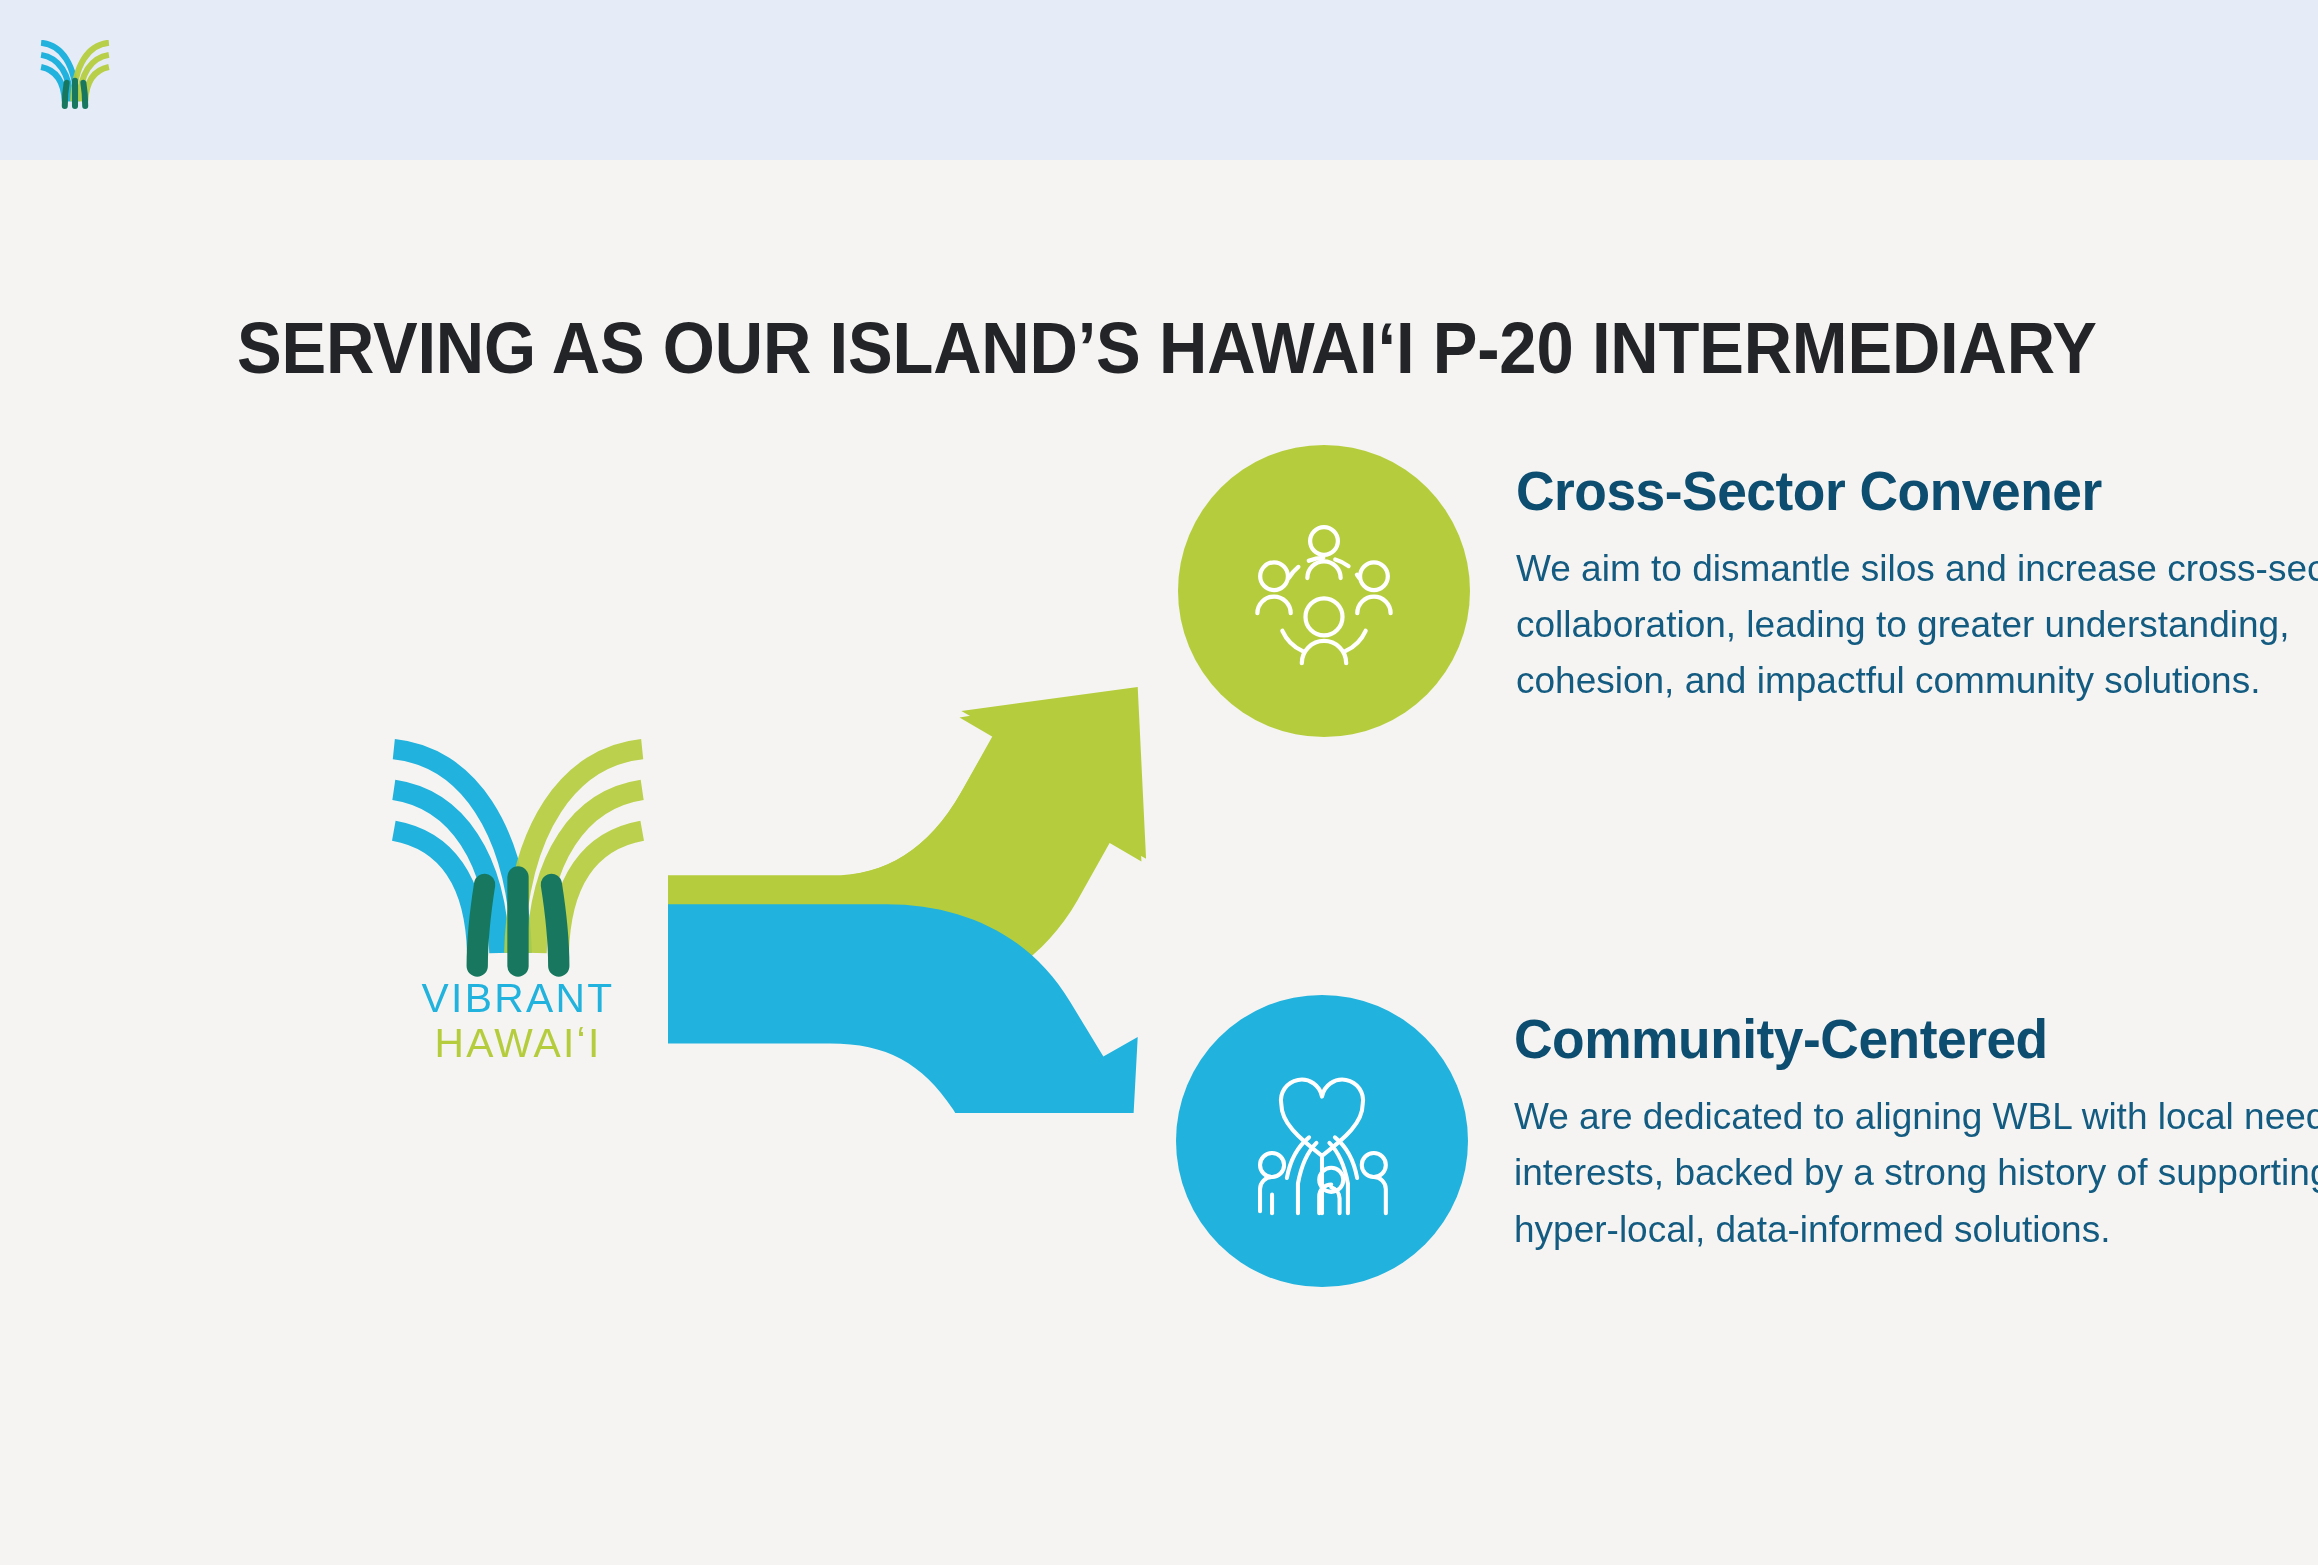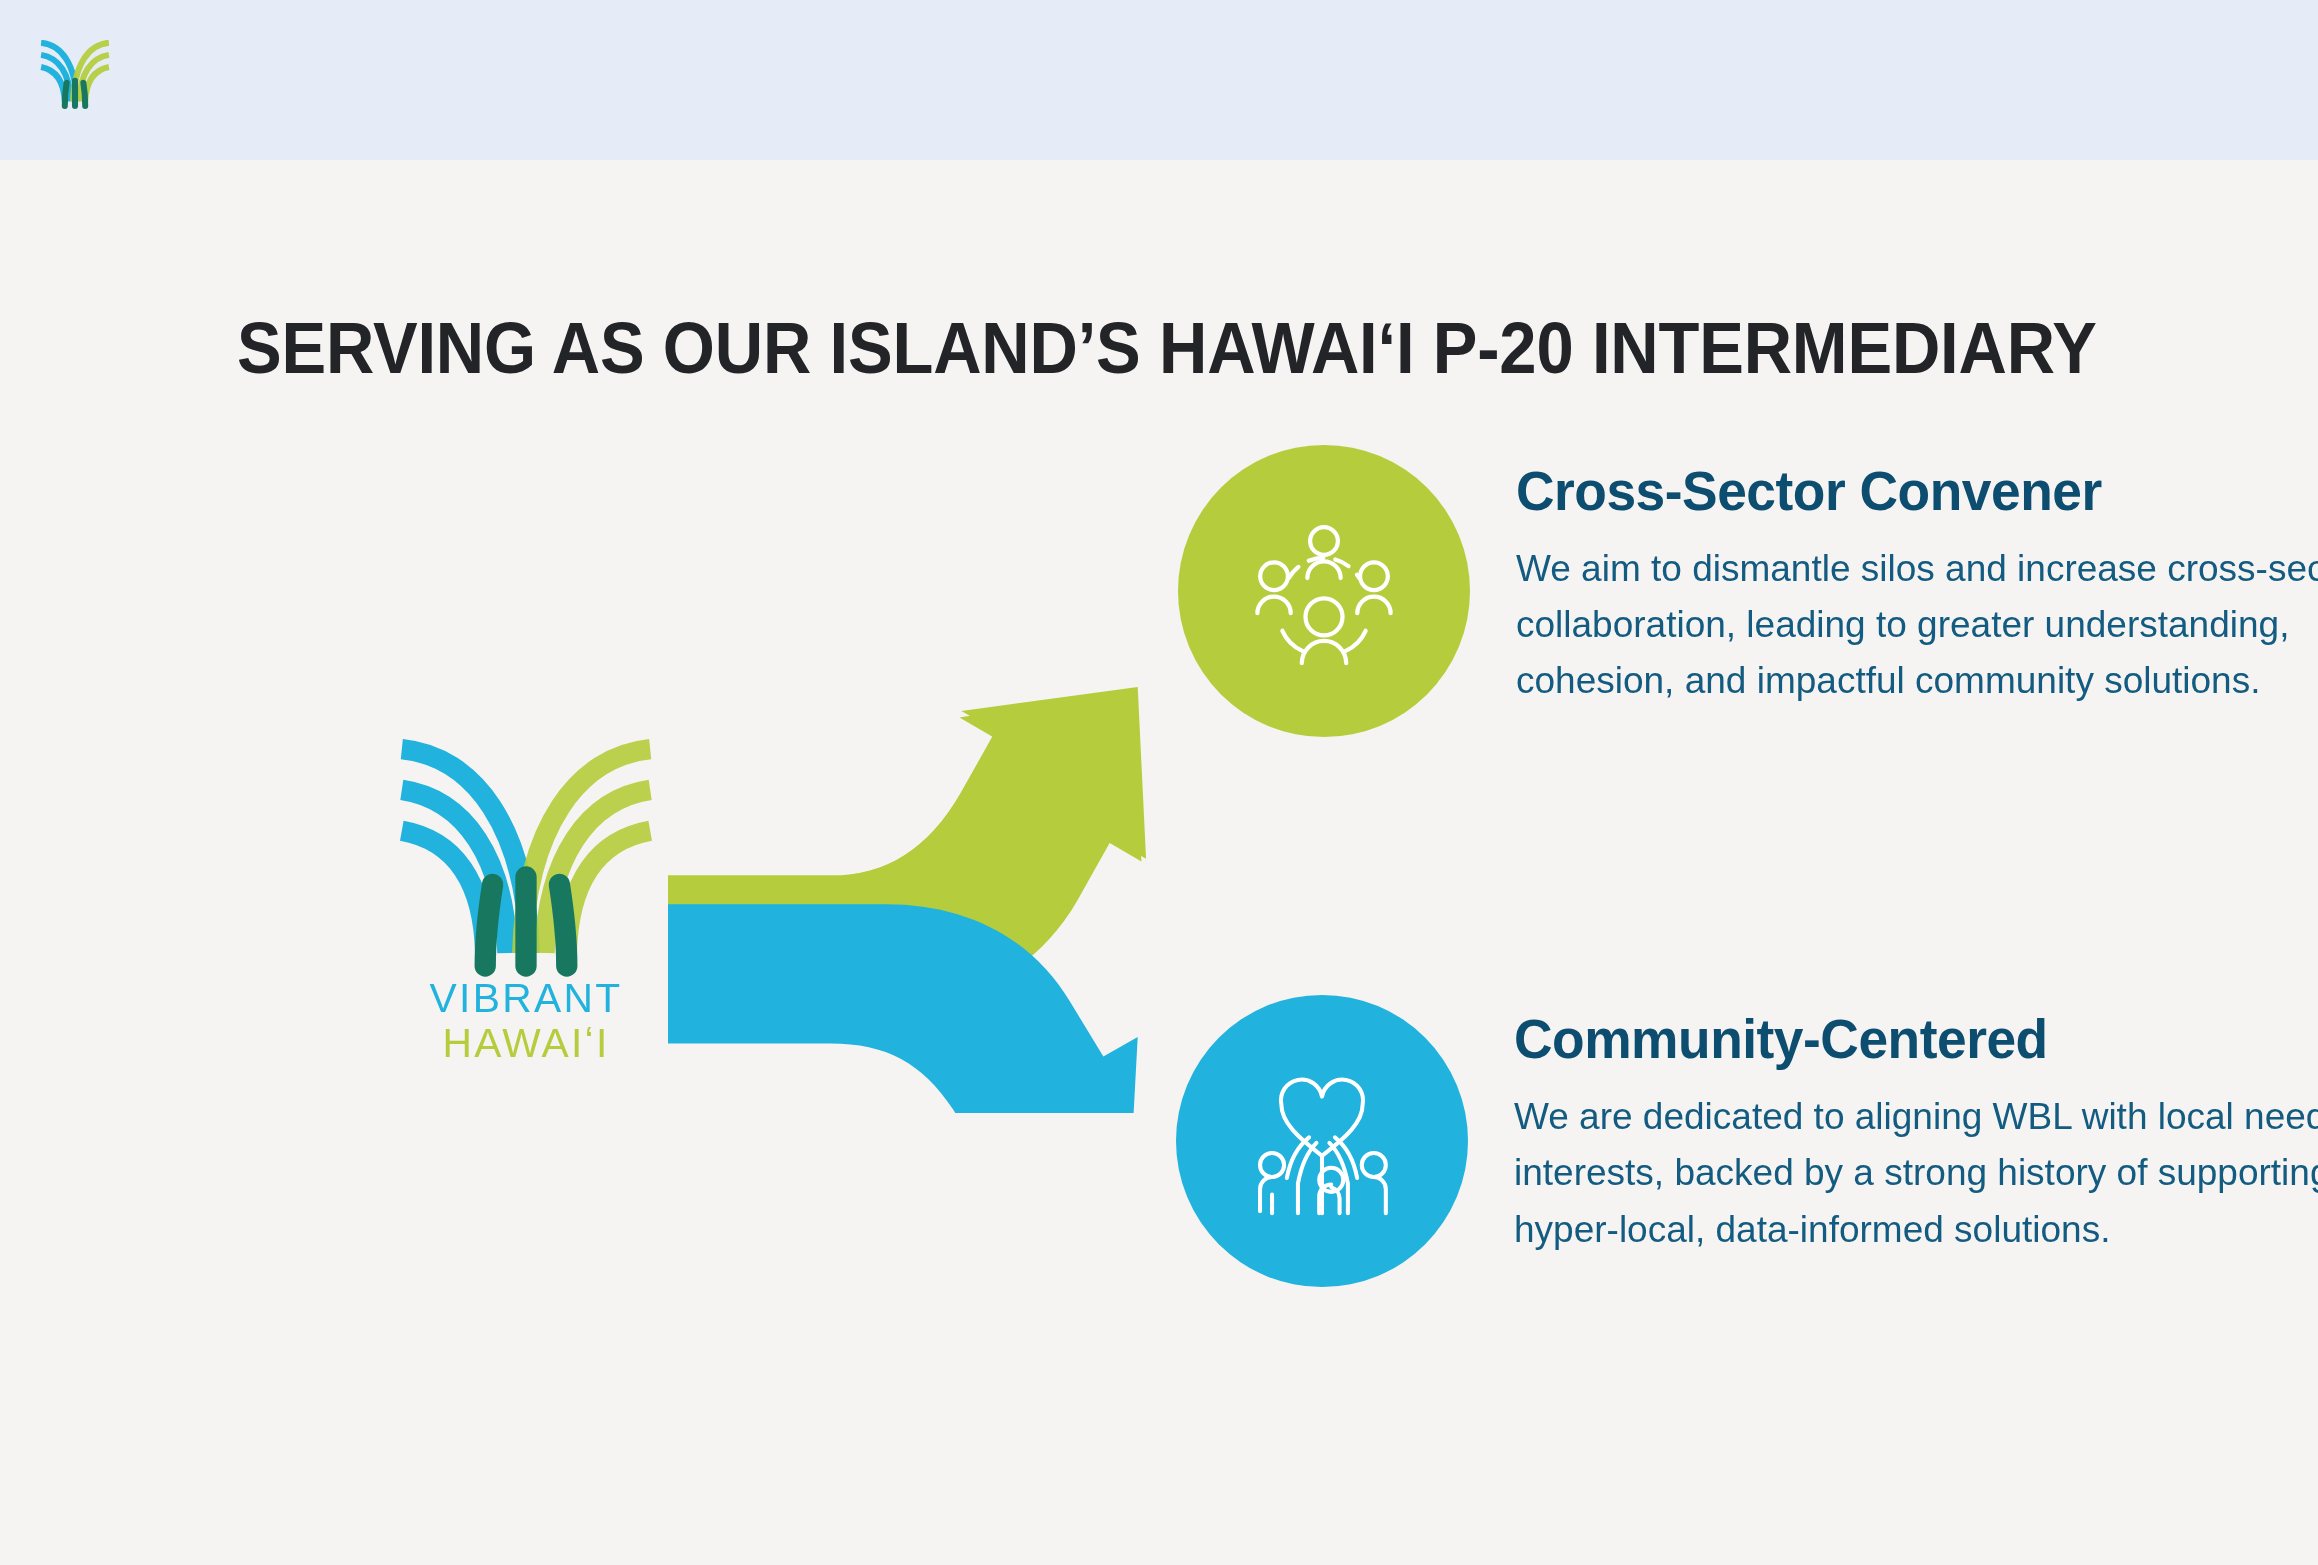--- a/index.html
+++ b/index.html
@@ -45,21 +45,21 @@
     color: #222427;
     letter-spacing: -0.2px;
     transform: scaleX(0.93);
     transform-origin: left top;
     white-space: nowrap;
   }
 
   
   .brand-logo {
     position: absolute;
-    left: 396px;
+    left: 388px;
     top: 738px;
     width: 260px;
     height: 329px;
   }
 
   
   .arrows {
     position: absolute;
     left: 668px;
     top: 686px;

